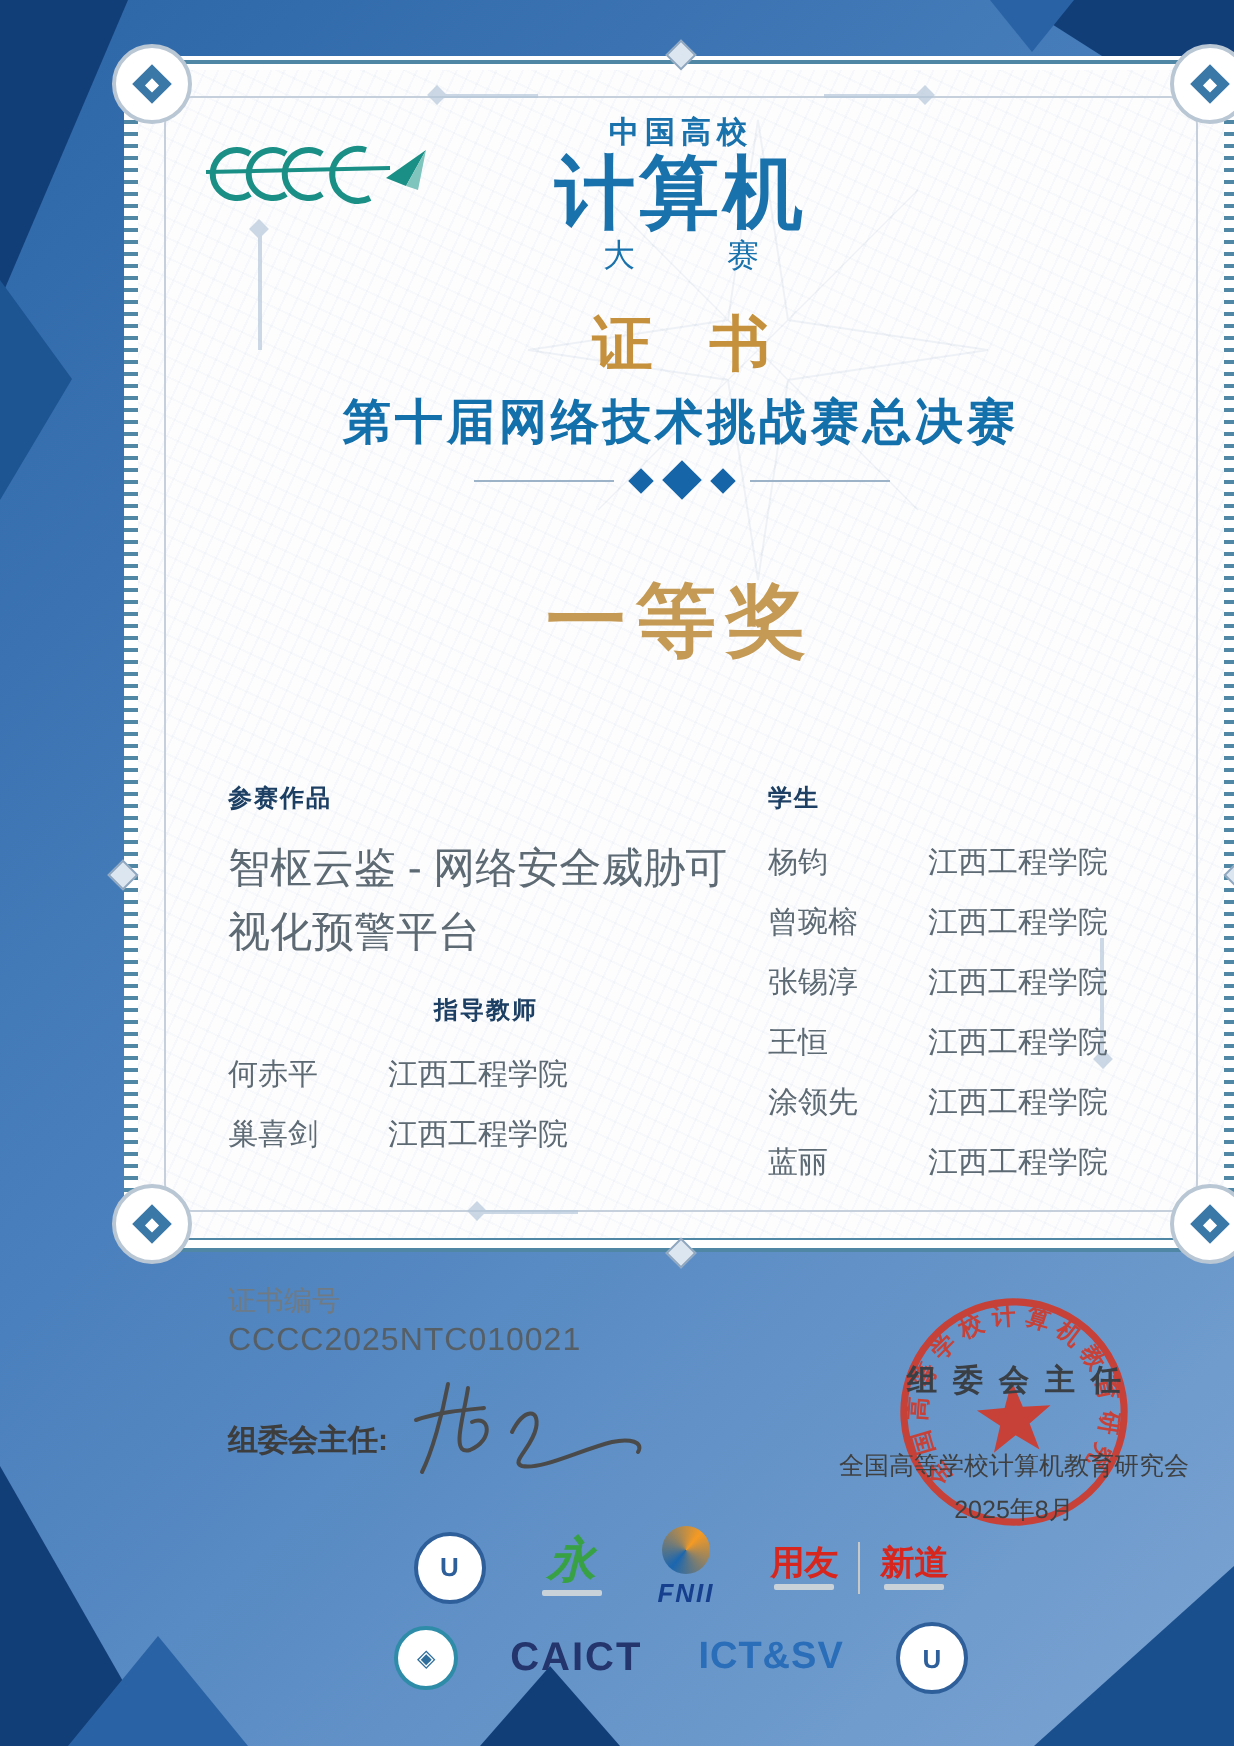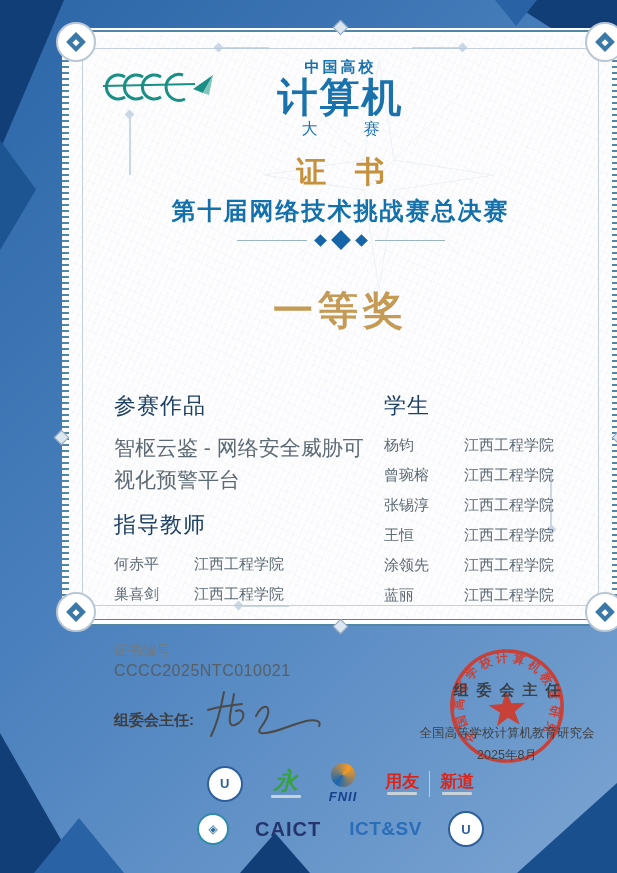--- a/index.html
+++ b/index.html
@@ -72,23 +72,23 @@
   .divider .line{width:70px;height:1px;background:#9db4c8;}
   .divider .dm{background:#1565a8;transform:rotate(45deg);}
   .dm-s{width:9px;height:9px;} .dm-l{width:14px;height:14px;}
 
   .award{position:absolute;left:0;top:248px;width:100%;text-align:center;
     font-size:40px;font-weight:bold;color:#c49a55;letter-spacing:5px;}
 
   .col{position:absolute;}
   .col-left{left:45px;top:356px;width:258px;}
   .col-right{left:315px;top:356px;width:225px;}
-  .sec-heading{font-size:22px;font-weight:normal;color:#1c3f63;letter-spacing:1px;}
+  .sec-heading{font-size:12px;font-weight:bold;color:#1c3f63;letter-spacing:1px;}
   .work-title{margin-top:11px;font-size:21px;line-height:1.5;color:#5d6a74;}
-  .sec-heading.second{margin-top:15px;}
+  .sec-heading.second{margin-top:15px;text-align:center;}
   .rows{margin-top:9px;}
   .row{display:flex;font-size:15px;color:#5d6a74;line-height:30px;}
   .row .nm{width:80px;flex:none;}
 
   .certno-label{position:absolute;left:45px;top:607px;font-size:14px;color:#707a82;}
   .certno-value{position:absolute;left:45px;top:627px;font-size:16px;color:#565f66;letter-spacing:.5px;}
 
   .signer-label{position:absolute;left:45px;top:676px;font-size:15px;font-weight:bold;color:#3d3d3d;}
   .signature{position:absolute;left:125px;top:645px;}
 

